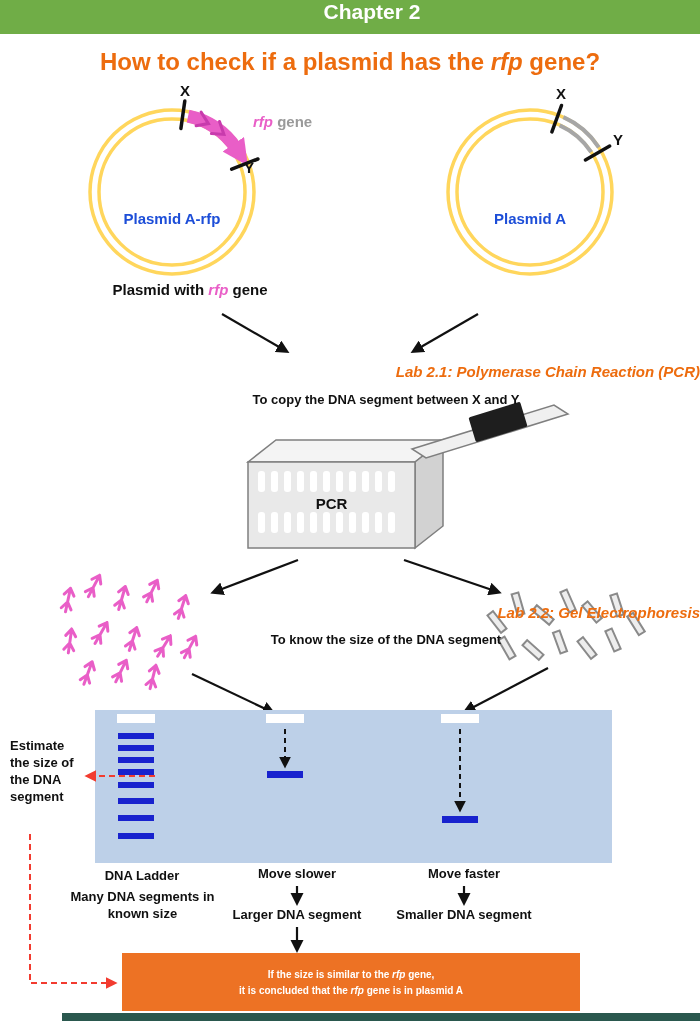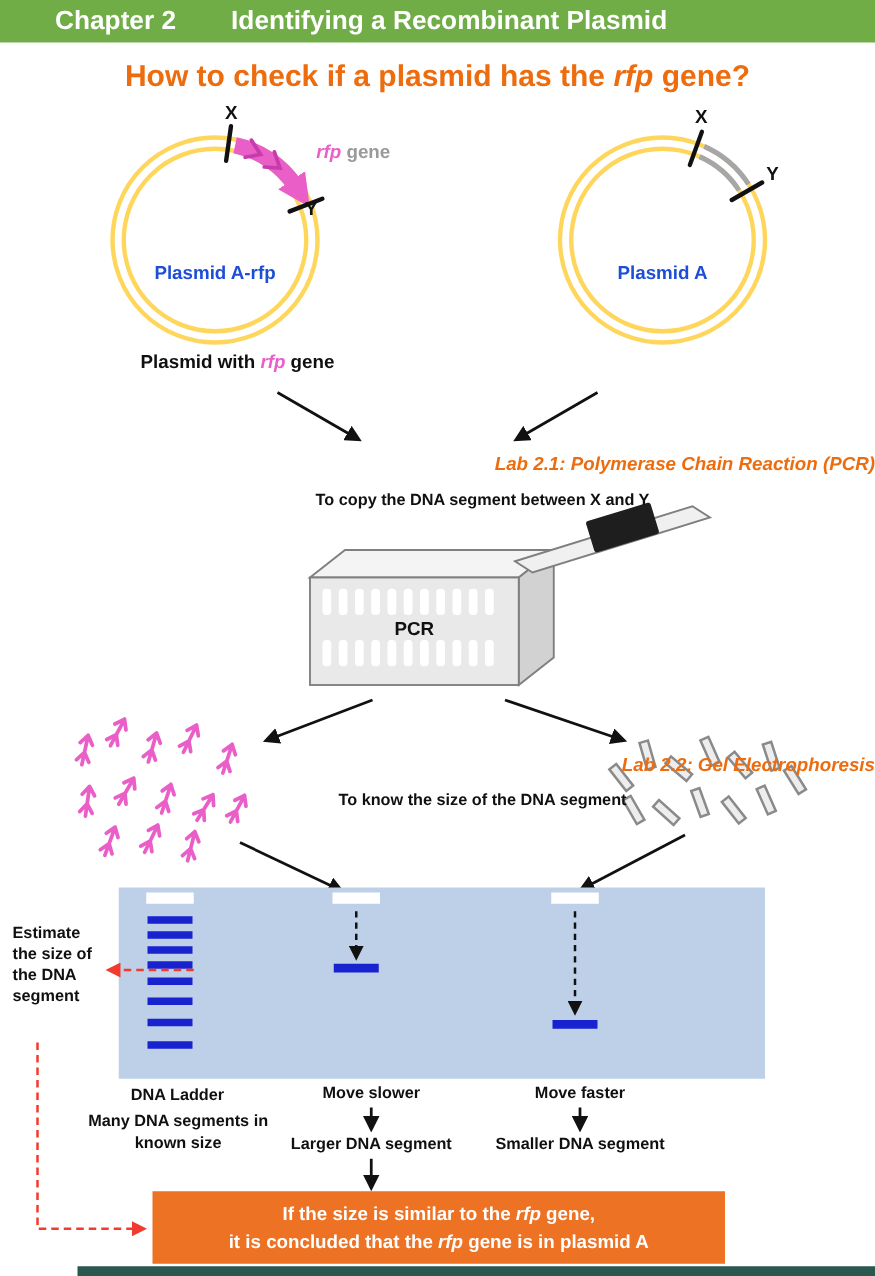--- a/index.html
+++ b/index.html
@@ -7,31 +7,31 @@
          font-family:"Liberation Sans",sans-serif;}
   .abs{position:absolute;}
   .lbl{position:absolute;font-weight:700;color:#101010;font-size:13px;line-height:17px;}
   .lbl15{font-size:15px;line-height:19px;}
   .ctr{text-align:center;}
   .orange{color:#1d4ed8;margin-top:32px;}
   .pink{color:#E95EC7;}
   .gray{color:#9A9A9A;}
   .it{font-style:italic;}
   #header{position:absolute;left:0;top:0;width:700px;height:34px;background:#70AD47;
-          display:flex;align-items:center;padding-left:44px;box-sizing:border-box;gap:44px;}
+          display:flex;align-items:center;padding-left:44px;box-sizing:border-box;gap:44px;flex-direction:column;}
   #header .htxt{color:#ffffff;font-weight:700;font-size:21px;white-space:nowrap;}
   #subtitle{position:absolute;left:0;top:48px;width:700px;text-align:center;
             font-weight:700;font-size:24px;color:#ED6C0E;}
   .sec-title{position:absolute;left:0;width:700px;text-align:right;font-weight:700;
              font-size:15px;color:#ED6C0E;font-style:italic;}
   .sec-sub{position:absolute;left:0;width:700px;text-align:center;font-weight:700;
            font-size:13px;color:#101010;margin-left:36px;}
   #conclusion{position:absolute;left:122px;top:953px;width:458px;height:58px;background:#ED7224;
               display:flex;flex-direction:column;justify-content:center;align-items:center;gap:5px;}
-  #conclusion .cline{color:#ffffff;font-weight:700;font-size:15px;white-space:nowrap;}
+  #conclusion .cline{color:#ffffff;font-weight:700;font-size:10px;white-space:nowrap;}
   #footer-bar{position:absolute;left:62px;top:1013px;width:638px;height:8px;background:#2A584E;}
 </style>
 </head>
 <body>
 
 <div id="slide">
 
   <svg class="abs" style="left:0;top:0" width="700" height="1021" viewBox="0 0 700 1021">
     <defs>
       <marker id="ah-black" viewBox="0 0 10 10" refX="7" refY="5" markerWidth="6" markerHeight="6" orient="auto-start-reverse">

